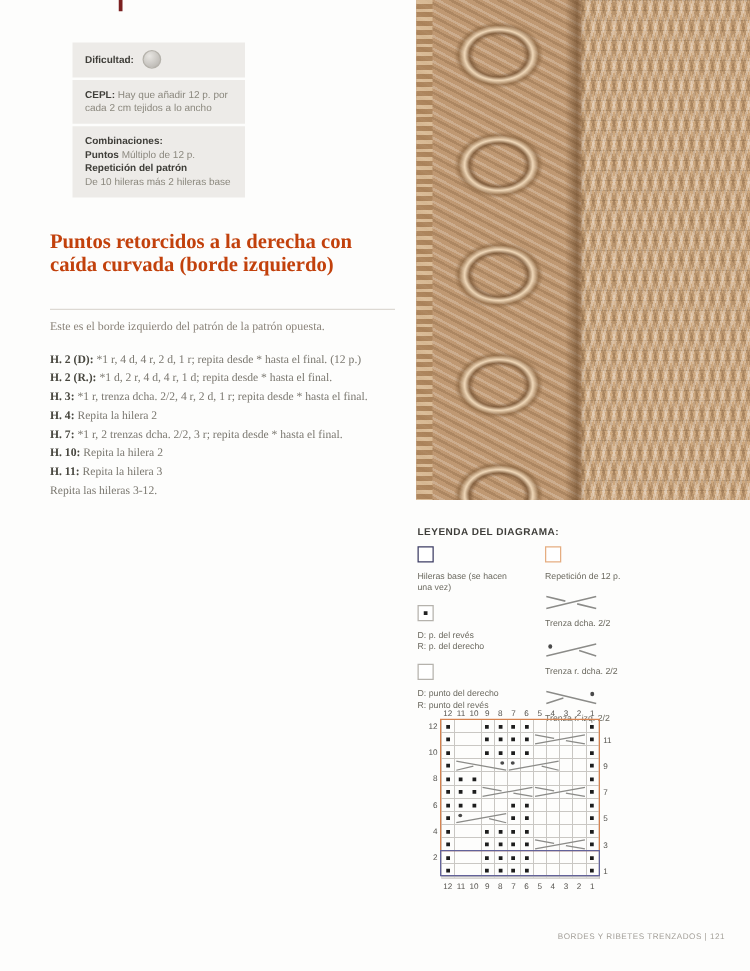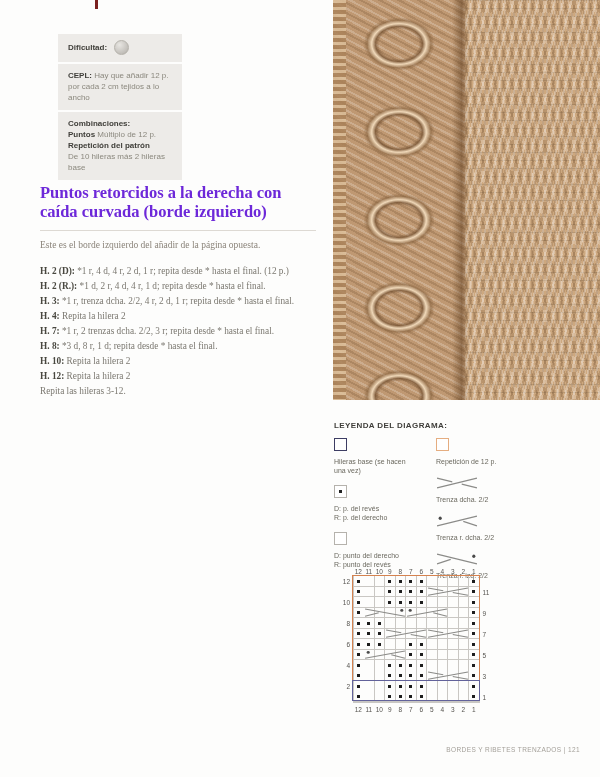--- a/index.html
+++ b/index.html
@@ -2,29 +2,29 @@
 <html><head>
 <meta charset="utf-8">
 <style>
   html,body{margin:0;padding:0;}
   body{width:600px;height:777px;background:#fbfbfa;font-family:"Liberation Sans",sans-serif;overflow:hidden;}
   .page{position:absolute;left:0;top:0;width:600px;height:777px;background:#fdfdfc;}
 
   .red-tick{position:absolute;left:95px;top:0;width:3px;height:9px;background:#7b2020;}
 
   
-  .info-panel{position:absolute;left:58px;top:34px;width:124px;}
+  .info-panel{position:absolute;left:58px;top:34px;width:138px;}
   .info-box{background:#edebe8;padding:6px 10px 7px 10px;margin-bottom:2px;font-size:8px;line-height:11px;color:#8b887e;}
   .info-box b{color:#3f3e39;font-weight:bold;}
   .diff-row{display:flex;align-items:center;gap:7px;}
   .diff-circle{width:13px;height:13px;border-radius:50%;background:radial-gradient(circle at 35% 30%,#e8e6e2,#c2bfba 70%,#aaa79f);border:1px solid #b5b2ab;display:inline-block;}
 
   
   .article{position:absolute;left:40px;top:183px;width:276px;}
-  .title{font-family:"Liberation Serif",serif;font-weight:bold;font-size:16.5px;line-height:19px;color:#6d28d9;margin:0 0 9px 0;}
+  .title{font-family:"Liberation Serif",serif;font-weight:bold;font-size:16.5px;line-height:19px;color:#c2410c;margin:0 0 26px 0;}
   .rule{border:none;border-top:1px solid #ddd9d3;margin:0 0 9px 0;}
   .intro{font-family:"Liberation Serif",serif;font-size:9.5px;color:#8a8379;margin:0 0 16px 0;}
   .instr{font-family:"Liberation Serif",serif;font-size:9.3px;line-height:11.5px;color:#7b7870;margin:0 0 3.5px 0;}
   .instr b{color:#48473f;font-weight:bold;}
 
   
   .photo{position:absolute;left:333px;top:0;width:267px;height:400px;background:#c9a47f;overflow:hidden;}
   .stockinette{position:absolute;left:130px;top:0;width:137px;height:100%;
     background-color:#cda87f;
     background-image:
@@ -105,30 +105,29 @@
       <div><b>Puntos</b>
         <span>Múltiplo de 12 p.</span></div>
       <div><b>Repetición del patrón</b></div>
       <div>De 10 hileras más 2 hileras base</div>
     </div>
   </div>
 
   <div class="article">
     <h1 class="title">Puntos retorcidos a la derecha con caída curvada (borde izquierdo)</h1>
     <hr class="rule">
-    <p class="intro">Este es el borde izquierdo del añadir de la página opuesta.</p>
+    <p class="intro">Este es el borde izquierdo del patrón de la patrón opuesta.</p>
     <div>
         <p class="instr"><b>H. 2 (D): </b>*1 r, 4 d, 4 r, 2 d, 1 r; repita desde * hasta el final. (12 p.)</p>
         <p class="instr"><b>H. 2 (R.): </b>*1 d, 2 r, 4 d, 4 r, 1 d; repita desde * hasta el final.</p>
         <p class="instr"><b>H. 3: </b>*1 r, trenza dcha. 2/2, 4 r, 2 d, 1 r; repita desde * hasta el final.</p>
         <p class="instr"><b>H. 4: </b>Repita la hilera 2</p>
         <p class="instr"><b>H. 7: </b>*1 r, 2 trenzas dcha. 2/2, 3 r; repita desde * hasta el final.</p>
-        <p class="instr"><b>H. 8: </b>*3 d, 8 r, 1 d; repita desde * hasta el final.</p>
         <p class="instr"><b>H. 10: </b>Repita la hilera 2</p>
-        <p class="instr"><b>H. 12: </b>Repita la hilera 2</p>
+        <p class="instr"><b>H. 11: </b>Repita la hilera 3</p>
         <p class="instr">Repita las hileras 3-12.</p>
       </div>
   </div>
 
   <div class="photo">
     <div class="stockinette"></div>
     <div class="braid"></div>
     <div class="selvage"></div>
   </div>
 

